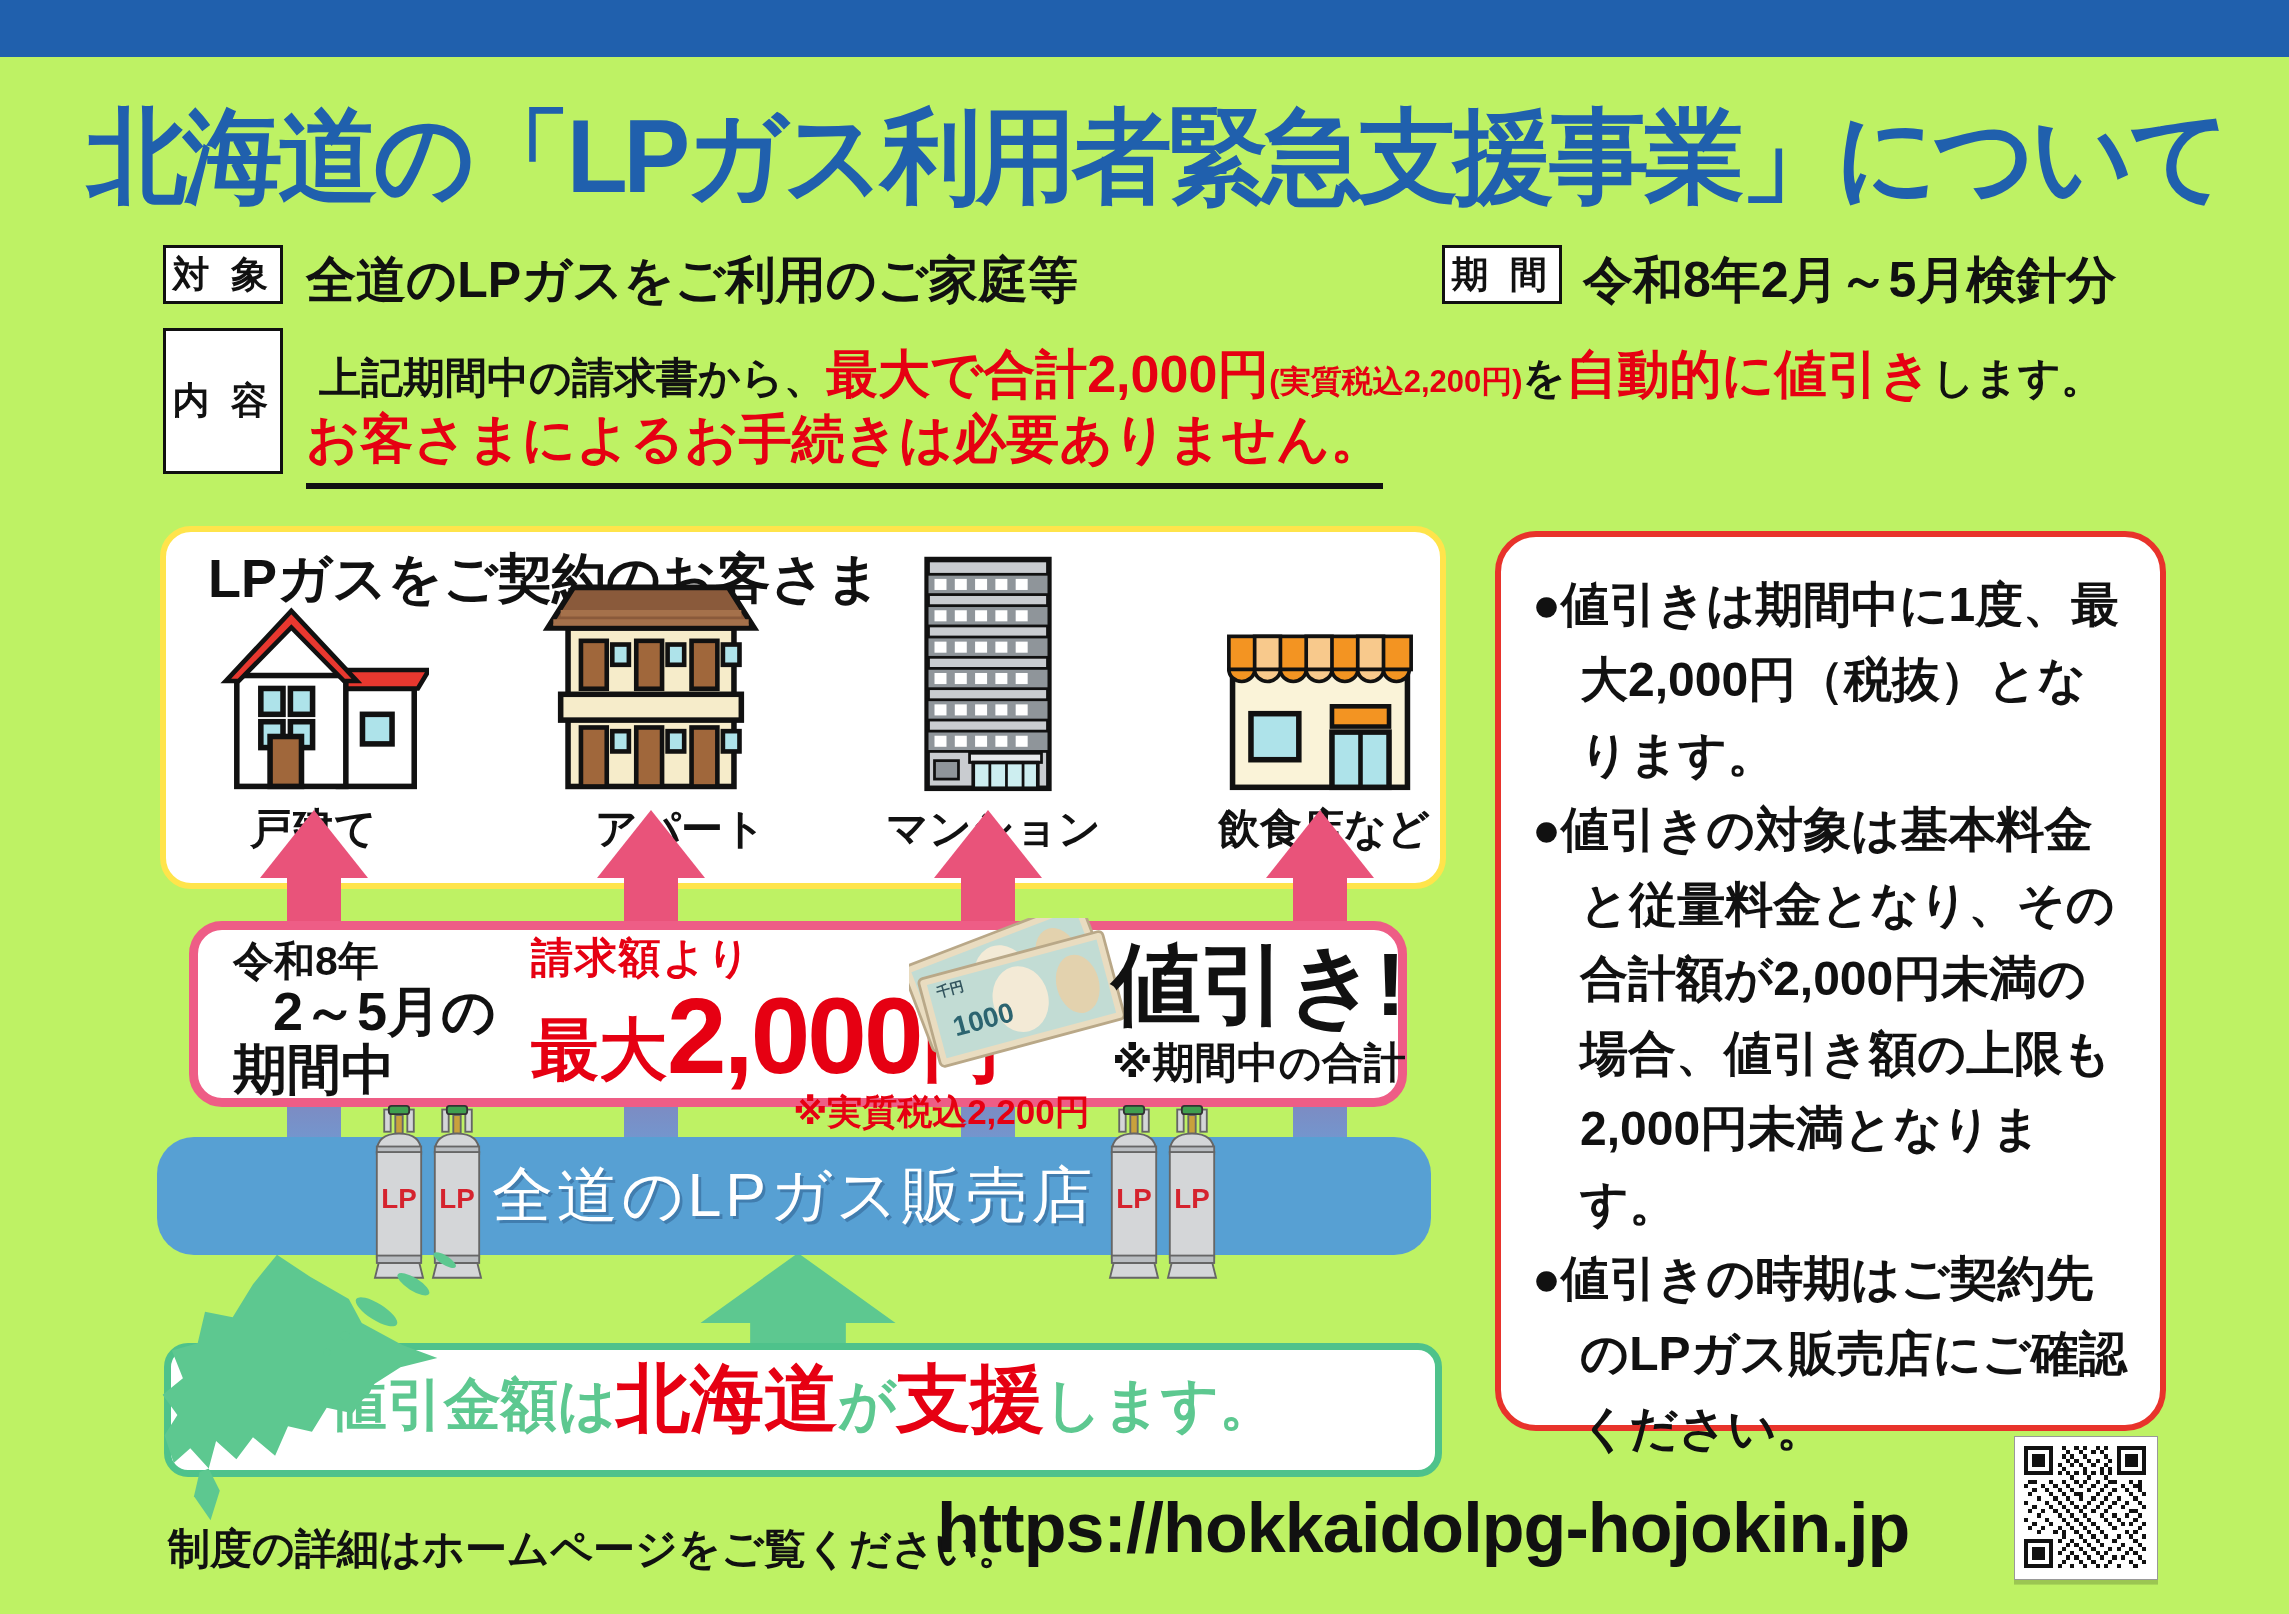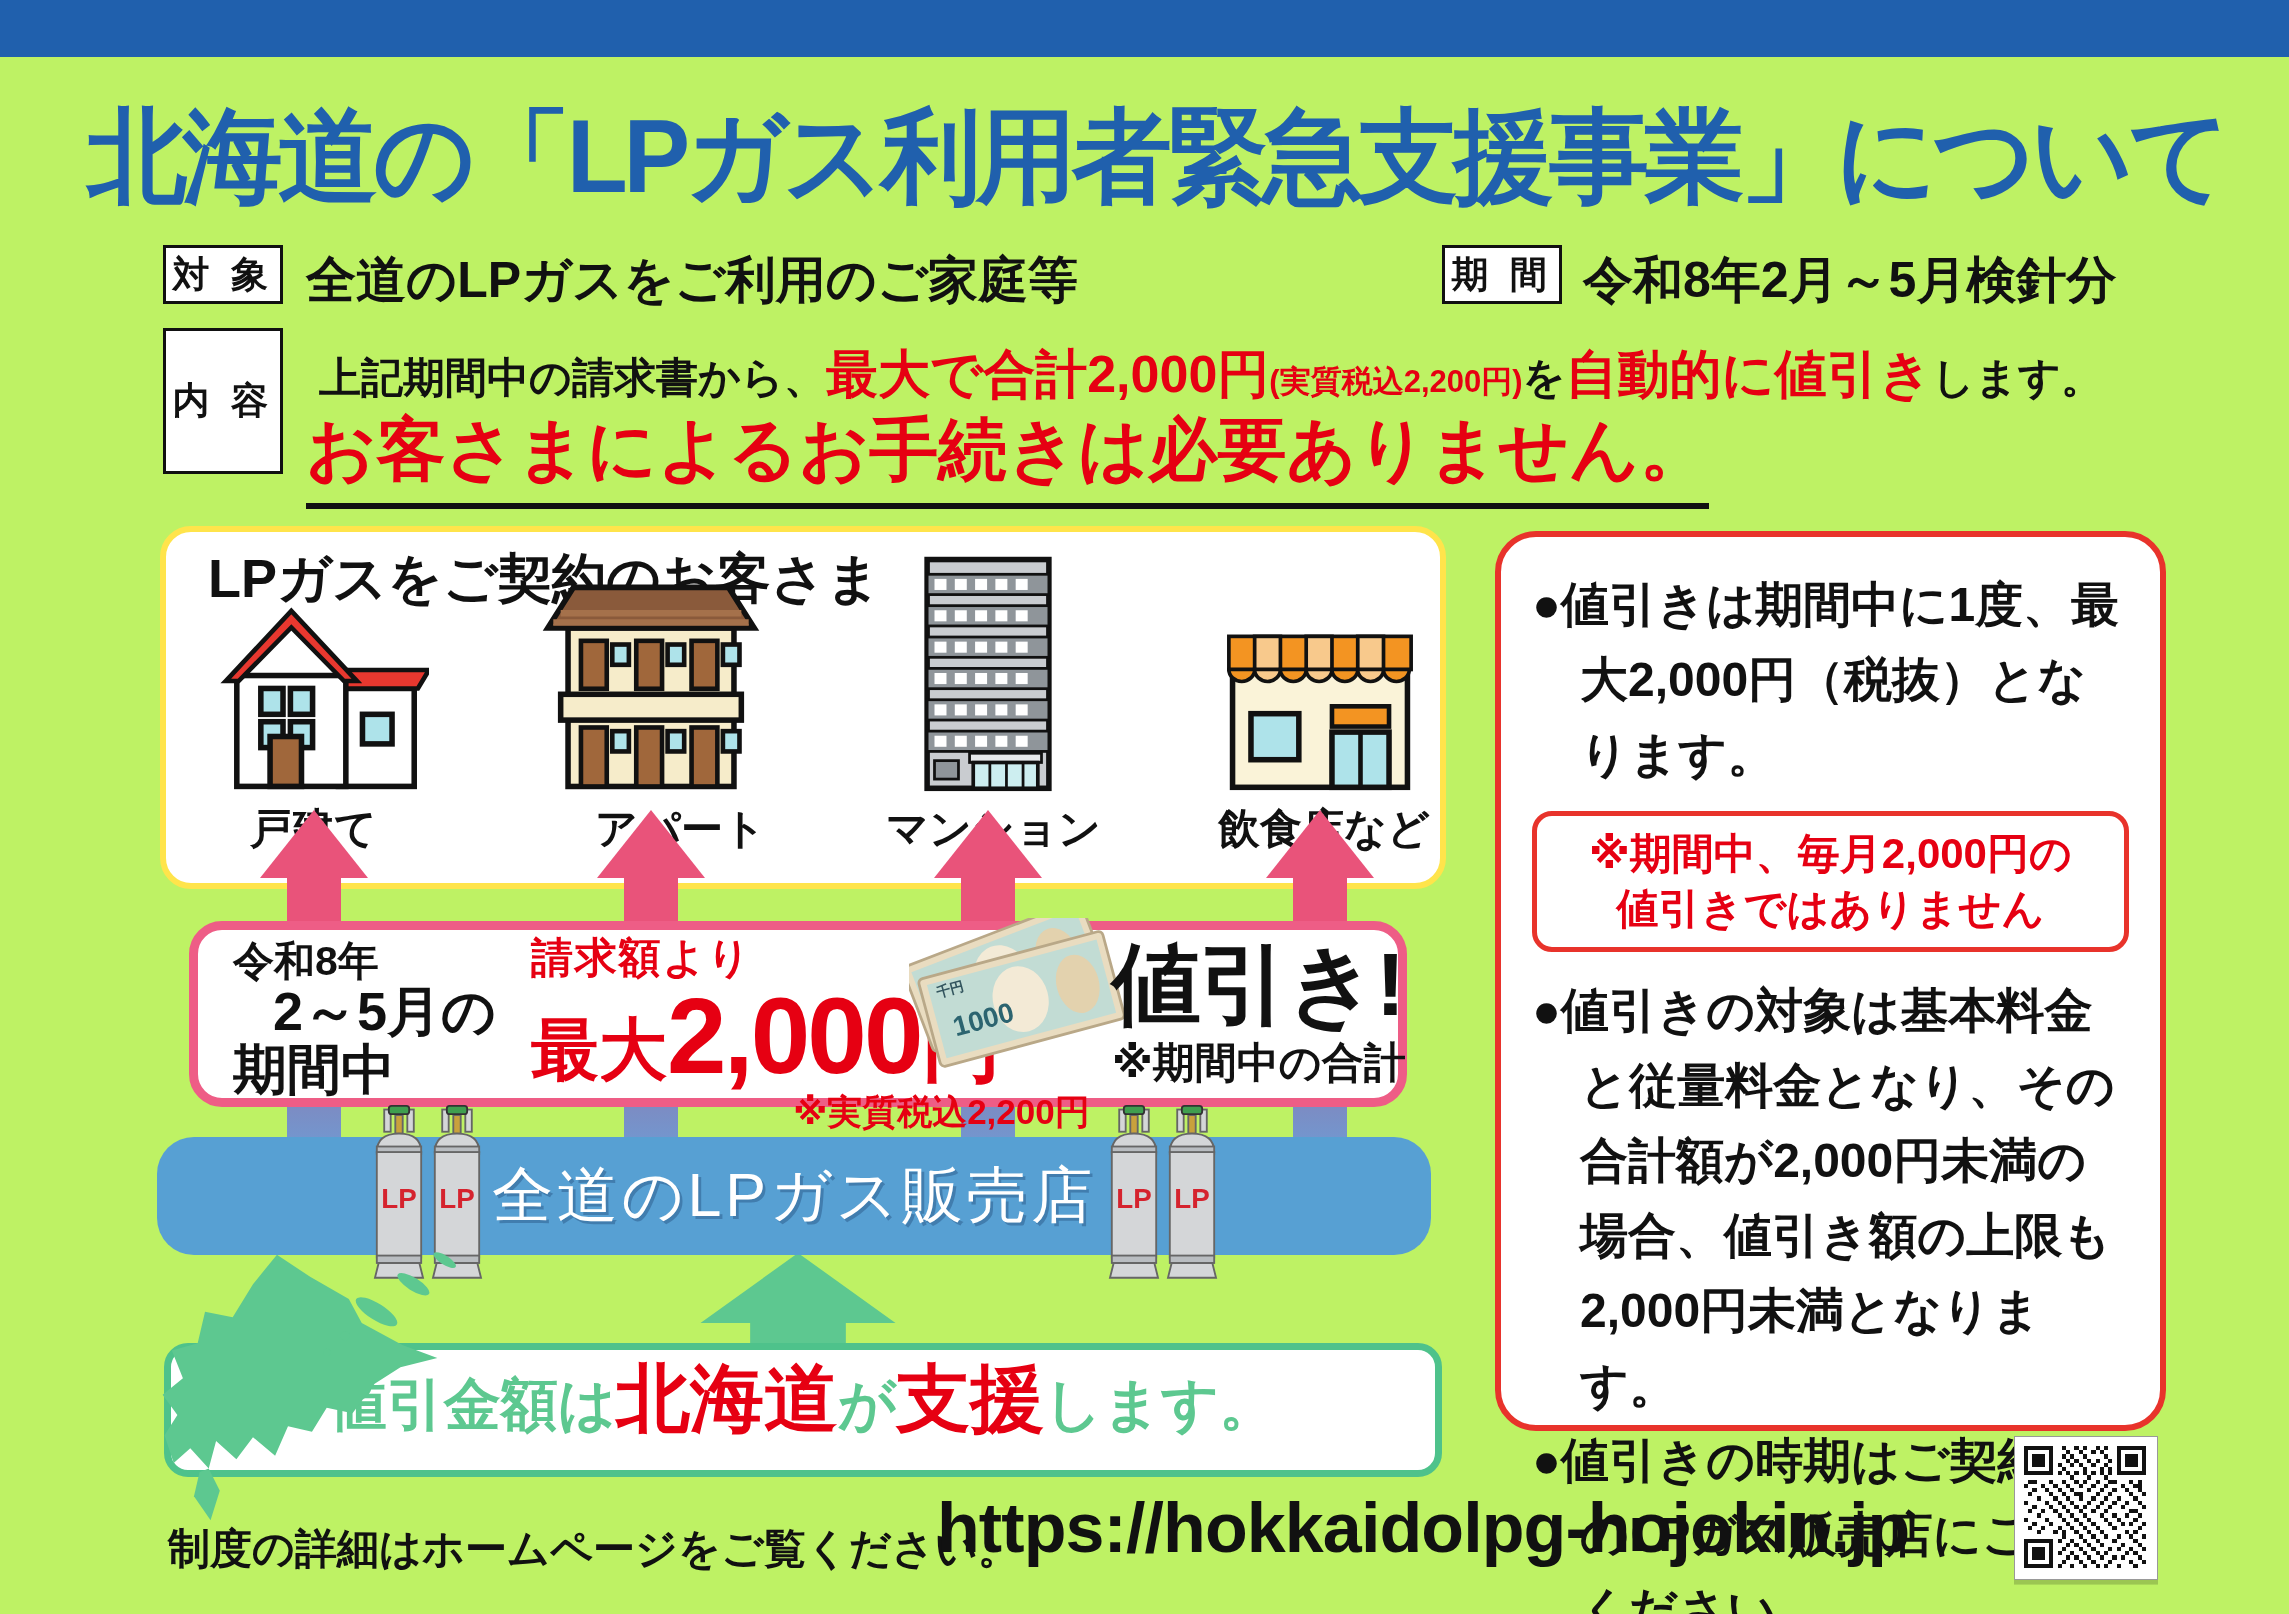--- a/index.html
+++ b/index.html
@@ -10,21 +10,21 @@
   .topbar{left:0;top:0;width:2290px;height:57px;background:#2060ad;}
   .title{left:0;right:0;top:89px;text-align:center;font-size:103px;font-weight:bold;
          color:#2060ad;letter-spacing:-4.6px;white-space:nowrap;transform:scaleX(.97);}
   
   .labelbox{border:3.7px solid #111;background:#fff;display:flex;align-items:center;justify-content:center;
             font-weight:bold;font-size:37px;letter-spacing:5.5px;}
   .infoval{font-size:50px;font-weight:bold;white-space:nowrap;}
   .cline1{font-size:42px;font-weight:bold;white-space:nowrap;}
   .cline1 .bigred{color:#e60012;font-size:52px;}
   .cline1 .smallred{color:#e60012;font-size:31px;}
-  .cline2{font-size:69px;font-weight:bold;color:#e60012;border-bottom:6.5px solid #111;
+  .cline2{font-size:53px;font-weight:bold;color:#e60012;border-bottom:6.5px solid #111;
           padding-bottom:7.4px;white-space:nowrap;}
   
   .ybox{left:160px;top:526px;width:1274px;height:351px;border:6.5px solid #ffe44b;border-radius:31px;background:#fff;}
   .yhead{left:208px;top:543px;font-size:54px;font-weight:bold;white-space:nowrap;}
   .blabel{font-size:42px;font-weight:bold;text-align:center;white-space:nowrap;}
   .bwrap{display:flex;align-items:flex-end;justify-content:center;}
   
   .parrow{top:810px;width:107px;height:345px;z-index:1;}
   .parrow .head{position:absolute;left:0;top:0;width:0;height:0;
     border-left:54px solid transparent;border-right:54px solid transparent;border-bottom:68px solid #e9537a;}
@@ -347,24 +347,20 @@
         <ellipse cx="356" cy="62" rx="20" ry="7" transform="rotate(32 356 62)"></ellipse>
         <ellipse cx="390" cy="36" rx="14" ry="5" transform="rotate(32 390 36)"></ellipse>
         <circle cx="282" cy="118" r="5"></circle>
           <circle cx="262" cy="136" r="4"></circle>
       </g>
     </svg>
   </div>
 
   <div class="abs rpanel">
     <div class="bullet"><span>●</span><span>値引きは期間中に1度、最大2,000円（税抜）となります。</span></div>
-    <div class="warn">
-      <div>※期間中、毎月2,000円の</div>
-      <div>値引きではありません</div>
-    </div>
     <div class="bullet"><span>●</span><span>値引きの対象は基本料金と従量料金となり、その合計額が2,000円未満の場合、値引き額の上限も2,000円未満となります。</span></div>
     <div class="bullet"><span>●</span><span>値引きの時期はご契約先のLPガス販売店にご確認ください。</span></div>
   </div>
 
   <div class="abs caption">制度の詳細はホームページをご覧ください。</div>
   <a class="abs url" href="#">https://hokkaidolpg-hojokin.jp</a>
   <div class="abs qr">
     <svg width="122" height="122" viewBox="0 0 29 29" shape-rendering="crispEdges">
       <rect width="29" height="29" fill="#fff"></rect>
       <g fill="#111">

